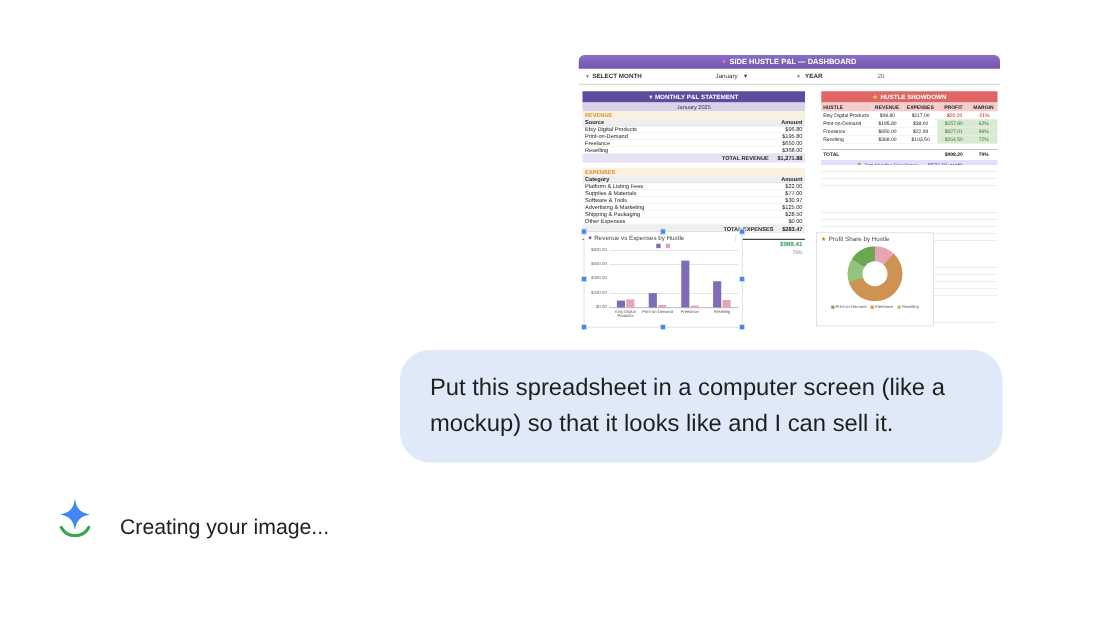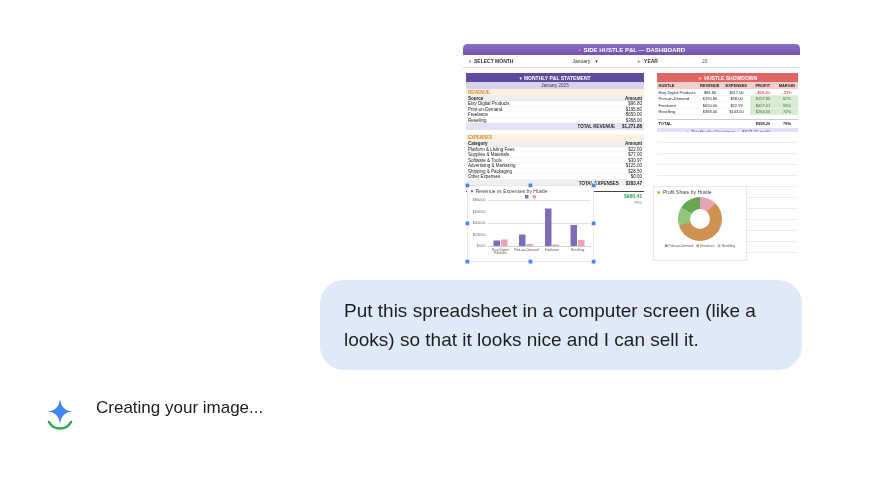--- a/index.html
+++ b/index.html
@@ -86,21 +86,21 @@
   .donut .hole { position:absolute; left:24px; top:24px; width:40px; height:40px; border-radius:50%; background:#fff; }
   .donut-legend { display:flex; justify-content:center; gap:7px; margin-top:6px; font-size:6.5px; color:#555; }
   .donut-legend span.sq { width:5px; height:5px; display:inline-block; margin-right:2px; }
   .dl-item { display:flex; align-items:center; }
 
   
   .bubble { position:absolute; left:320px; top:280px; width:482px; background:#dfe9f7;
             border-radius:24px; padding:16px 24px; font-size:19px; line-height:29px; color:#1f1f1f; }
 
   
-  .status-row { position:absolute; left:44px; top:398px; display:flex; align-items:flex-start; gap:20px; }
+  .status-row { position:absolute; left:44px; top:398px; display:flex; align-items:flex-end; gap:20px; }
   .status-text { font-size:17px; color:#202124; }
 </style>
 </head>
 <body>
 
 <div id="sheet-wrap">
   <div id="sheet">
 
     <div class="titlebar">
       <span class="hrt">♥</span>
@@ -330,21 +330,21 @@
             <span class="sq" style="background: rgb(147, 196, 125);"></span>
             <span>Reselling</span>
           </div>
         </div>
     </div>
 
   </div>
 </div>
 
 <div class="bubble">
-  <span>Put this spreadsheet in a computer screen (like a looks) so that it looks nice and I can sell it.</span>
+  <span>Put this spreadsheet in a computer screen (like a mockup) so that it looks like and I can sell it.</span>
 </div>
 
 <div class="status-row">
   <svg width="32" height="34" viewBox="0 0 32 34">
     <path d="M16 1 C17.2 9 20.5 12.3 28 13.5 C20.5 14.7 17.2 18 16 26 C14.8 18 11.5 14.7 4 13.5 C11.5 12.3 14.8 9 16 1 Z" fill="#4285f4"></path>
     <path d="M5 24 A 12.5 12.5 0 0 0 27 24" fill="none" stroke="#34a853" stroke-width="2.6" stroke-linecap="round"></path>
   </svg>
   <span class="status-text">Creating your image...</span>
 </div>
 

